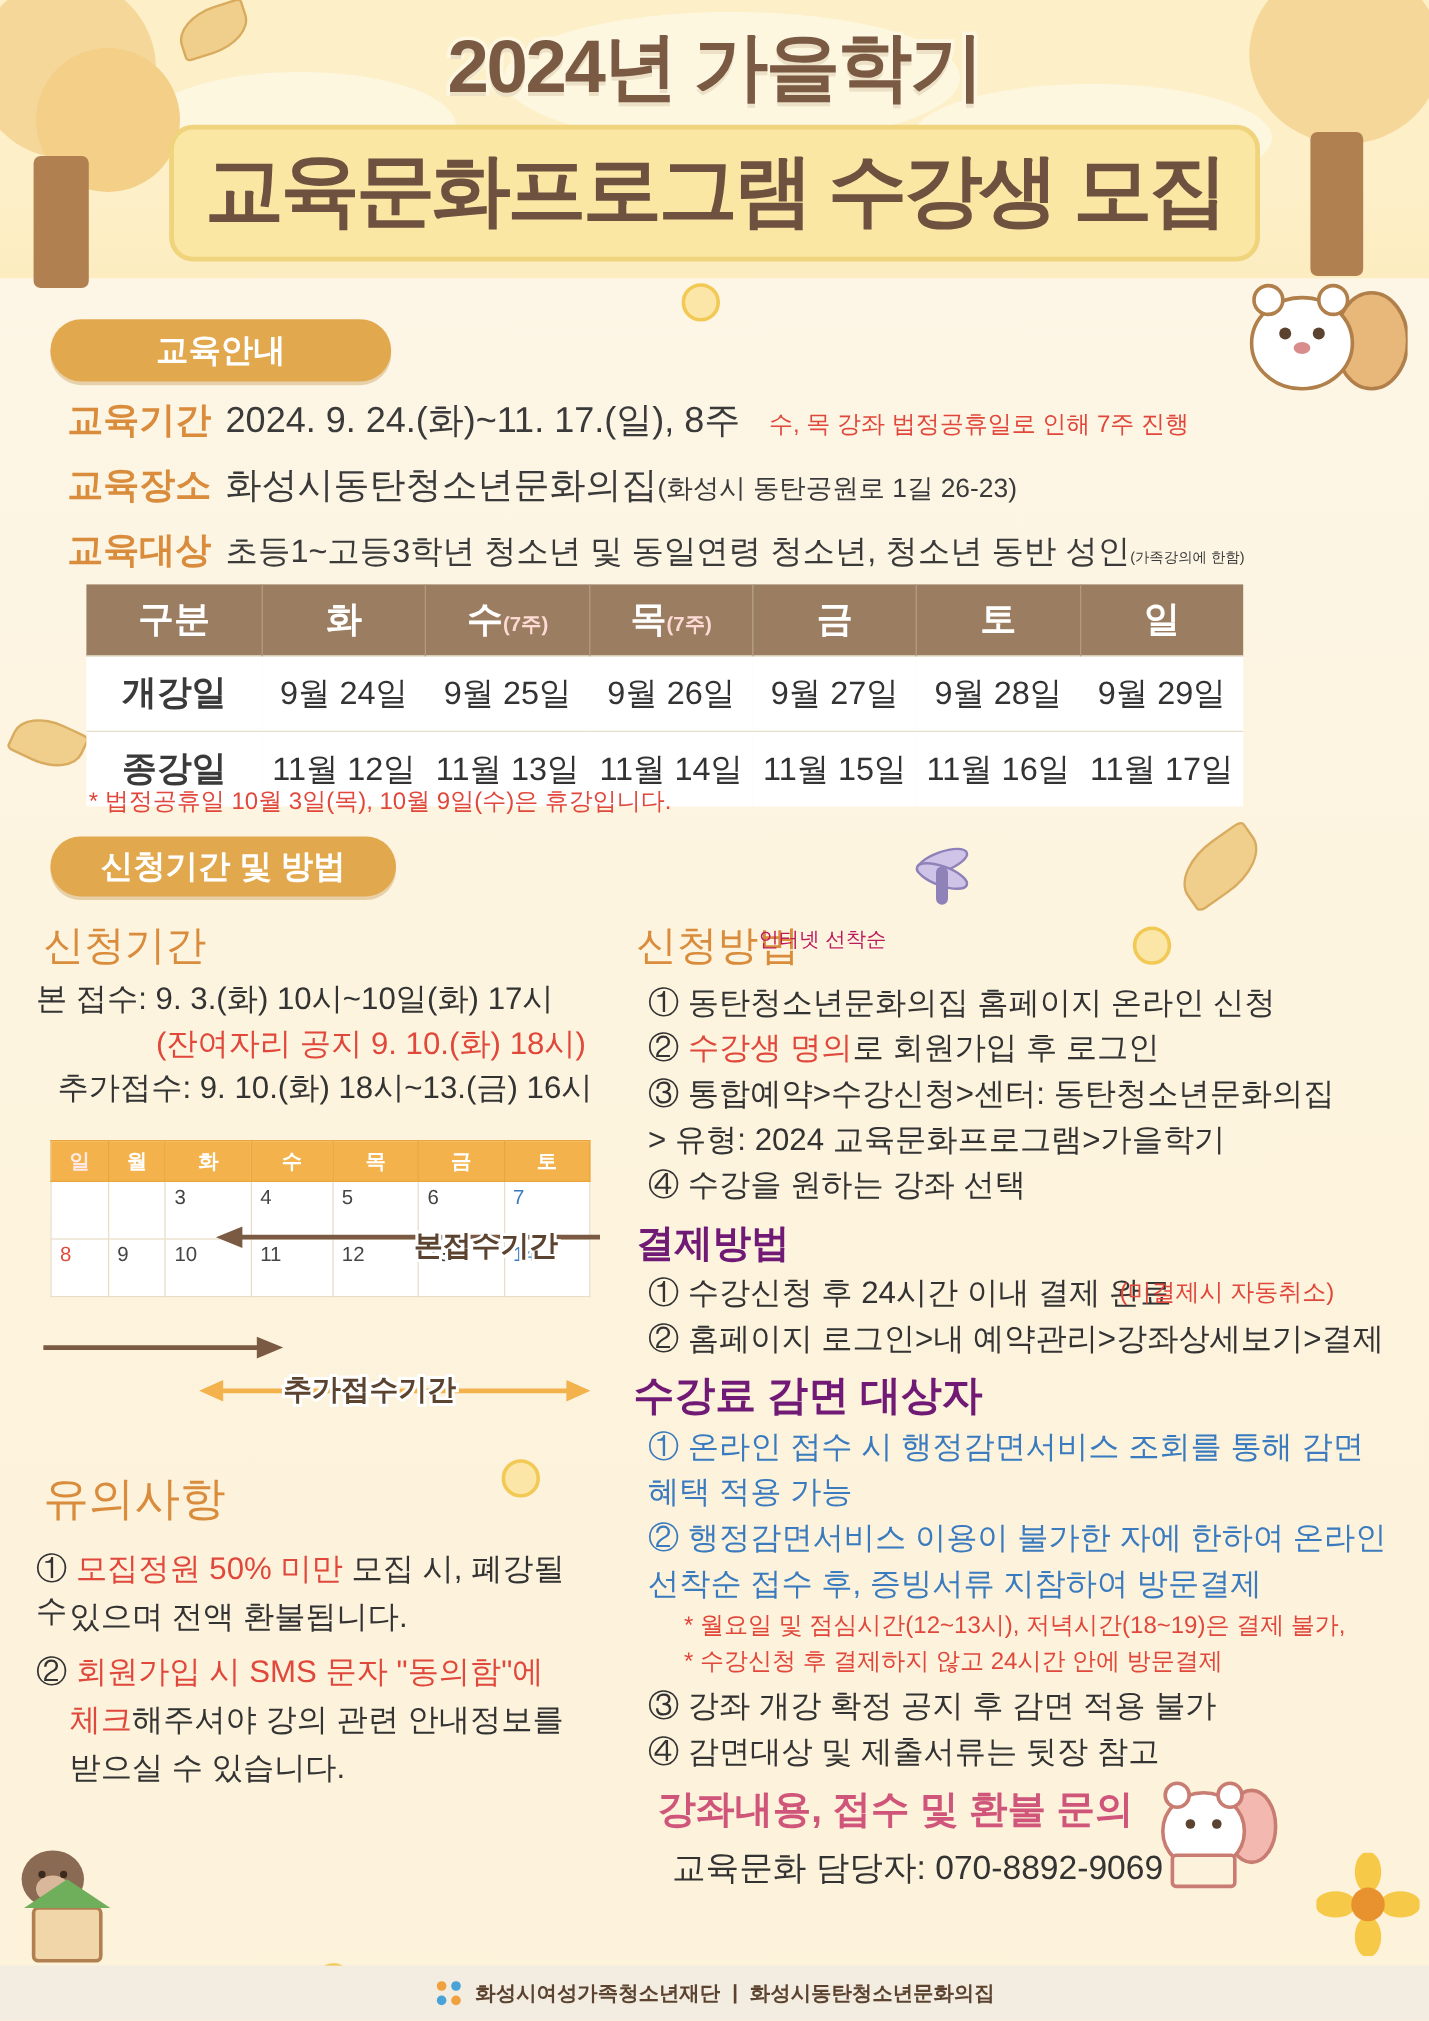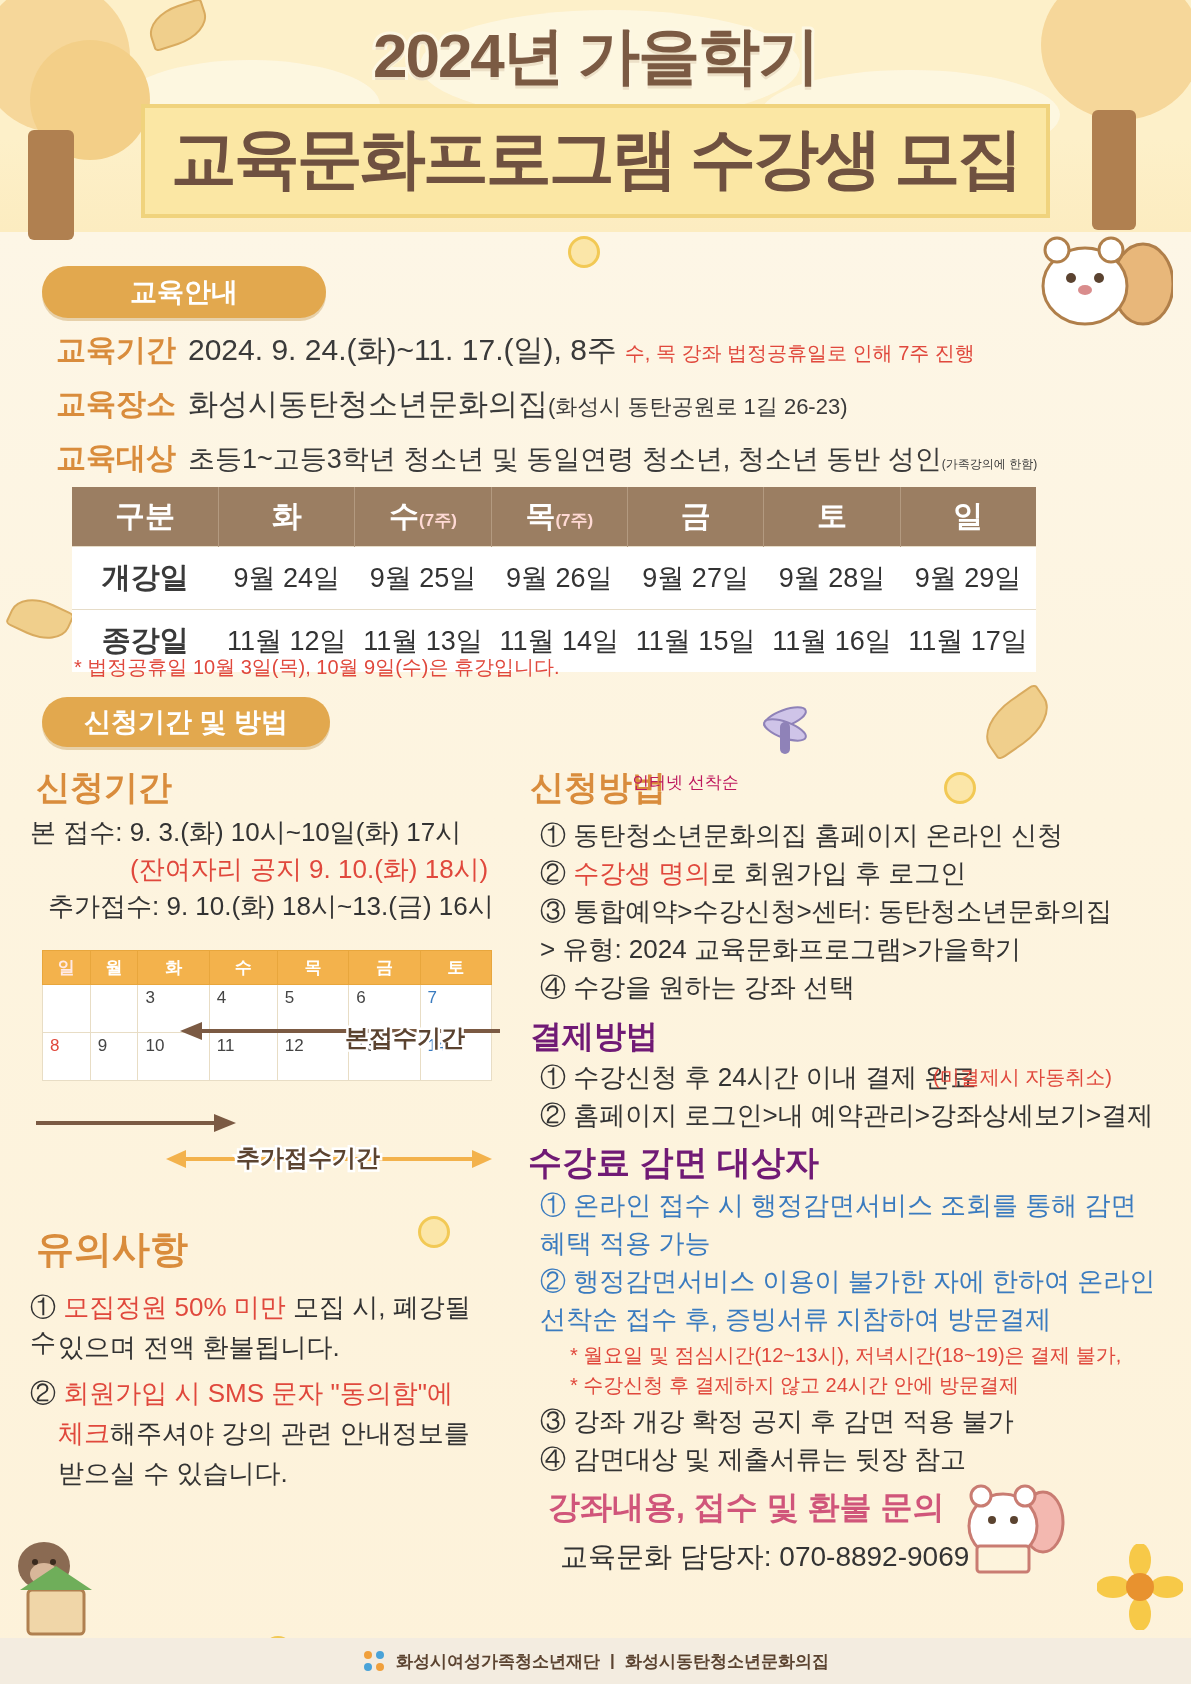--- a/index.html
+++ b/index.html
@@ -49,21 +49,21 @@
   }
   
   .title-wrap{position:absolute;left:0;top:14px;width:1191px;text-align:center;}
   .title1{
     font-size:62px;font-weight:bold;color:#7b5a43;letter-spacing:-2px;
     -webkit-text-stroke:6px #fdf7e2;paint-order:stroke fill;
     text-shadow:0 3px 0 rgba(160,120,80,.18);
   }
   .title2-band{
     margin-top:6px;display:inline-block;
-    background:#fbe7a4;border:4px solid #f0d37d;border-radius:0;
+    background:#fbe7a4;border:4px solid #f0d37d;border-radius:20px;
     padding:6px 26px 10px;
   }
   .title2{
     font-size:66px;font-weight:bold;color:#6f5140;letter-spacing:-3px;
   }
   
   .pill{
     position:absolute;background:#e2a84e;color:#fff;border-radius:26px;
     font-size:27px;font-weight:bold;display:flex;align-items:center;justify-content:center;
     box-shadow:0 3px 0 rgba(190,140,60,.35);
@@ -80,21 +80,21 @@
   }
   .tbl th:last-child{border-right:none;}
   .tbl th .wk{color:#ffd9d4;font-size:17px;}
   .tbl td{
     background:#fff;font-size:27px;color:#333;text-align:center;padding:11px 0;
     border-top:1px solid #e6dcc8;
   }
   .tbl td.rowhead{font-weight:bold;font-size:29px;color:#3a3a3a;}
   .note-red{position:absolute;left:74px;top:654px;color:#e0483c;font-size:20px;}
   
-  .h2{position:absolute;font-size:34px;font-weight:bold;color:#d98c3c;}
+  .h2{position:absolute;font-size:34px;font-weight:normal;color:#d98c3c;}
   .h2b{position:absolute;font-size:32px;font-weight:bold;color:#701a75;}
   .txt{position:absolute;font-size:26px;color:#333;line-height:1.35;}
   .txt .red{color:#e0483c;}
   
   .cal{position:absolute;left:42px;top:950px;width:450px;border-collapse:collapse;background:#fff;}
   .cal th{background:#f3b24c;color:#fff;font-size:17px;padding:5px 0;border:1px solid #e8a63c;}
   .cal th.sun{color:#ffe9e6;}
   .cal td{height:44px;font-size:17px;color:#444;border:1px solid #e8ddc5;vertical-align:top;padding:3px 0 0 7px;}
   .cal td.sun{color:#e0483c;}
   .cal td.sat{color:#3a7bbf;}
@@ -159,21 +159,21 @@
   </div>
 </div>
 
 <div class="pill" style="left:42px;top:266px;width:284px;height:52px;">
   <span>교육안내</span>
 </div>
 
 <div class="inforow" style="left:56px;top:330px;">
   <span class="lbl">교육기간</span>
   <span class="val">2024. 9. 24.(화)~11. 17.(일), 8주</span>
-  <span class="red" style="margin-left:8px;color:#e0483c;font-size:20px;">수, 목 강좌 법정공휴일로 인해 7주 진행</span>
+  <span class="red" style="margin-left:24px;color:#e0483c;font-size:20px;">수, 목 강좌 법정공휴일로 인해 7주 진행</span>
 </div>
 
 <div class="inforow" style="left:56px;top:384px;">
   <span class="lbl">교육장소</span>
   <span class="val">화성시동탄청소년문화의집</span>
   <span class="val small" style="font-size:22px;">(화성시 동탄공원로 1길 26-23)</span>
 </div>
 
 <div class="inforow" style="left:56px;top:438px;">
   <span class="lbl">교육대상</span>

